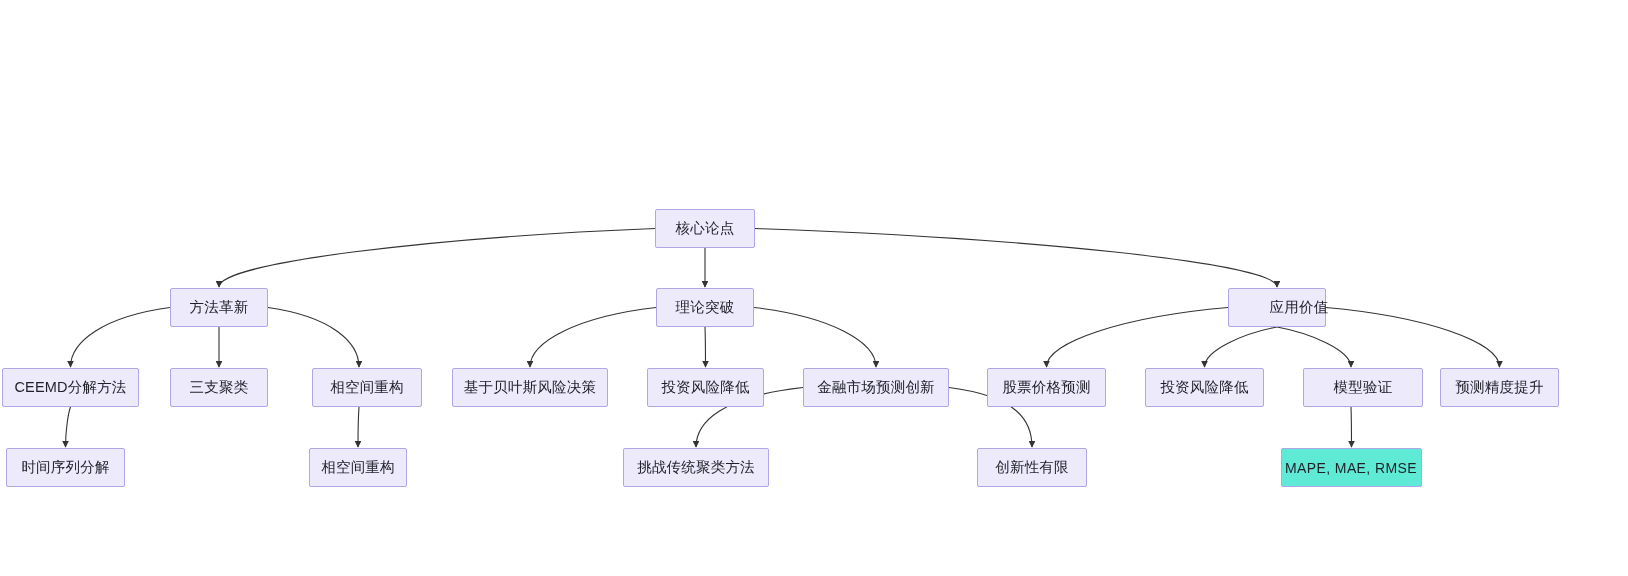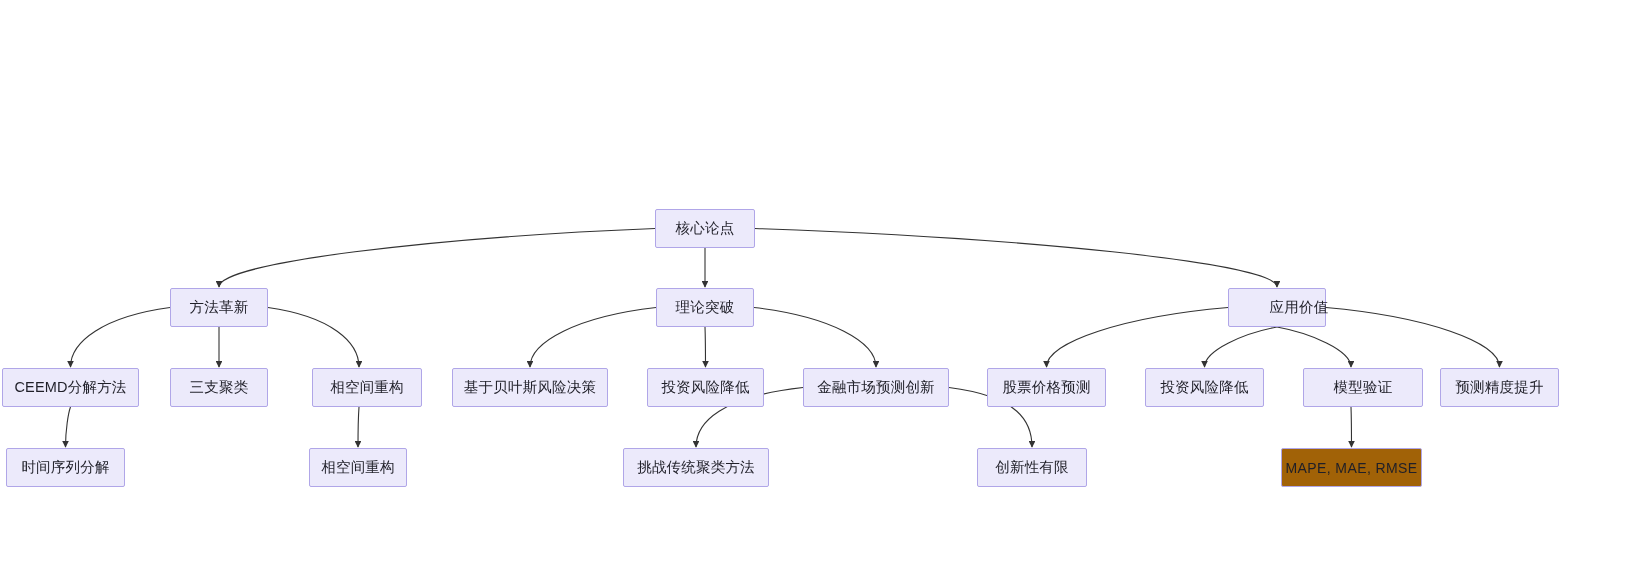--- a/index.html
+++ b/index.html
@@ -138,17 +138,17 @@
       </div>
       <div class="node" style="left: 309px; top: 448px; width: 98px; background: rgb(236, 234, 251); border-color: rgb(176, 166, 232);">
         <span class="node-label">相空间重构</span>
       </div>
       <div class="node" style="left: 623px; top: 448px; width: 146px; background: rgb(236, 234, 251); border-color: rgb(176, 166, 232);">
         <span class="node-label">挑战传统聚类方法</span>
       </div>
       <div class="node" style="left: 977px; top: 448px; width: 110px; background: rgb(236, 234, 251); border-color: rgb(176, 166, 232);">
         <span class="node-label">创新性有限</span>
       </div>
-      <div class="node latin" style="left: 1281px; top: 448px; width: 141px; background: #a16207; border-color: rgb(176, 166, 232);">
+      <div class="node latin" style="left: 1281px; top: 448px; width: 141px; background: #5eead4; border-color: rgb(176, 166, 232); justify-content: flex-end;">
         <span class="node-label">MAPE, MAE, RMSE</span>
       </div>
     </div>
 </div>
 
 </body></html>

